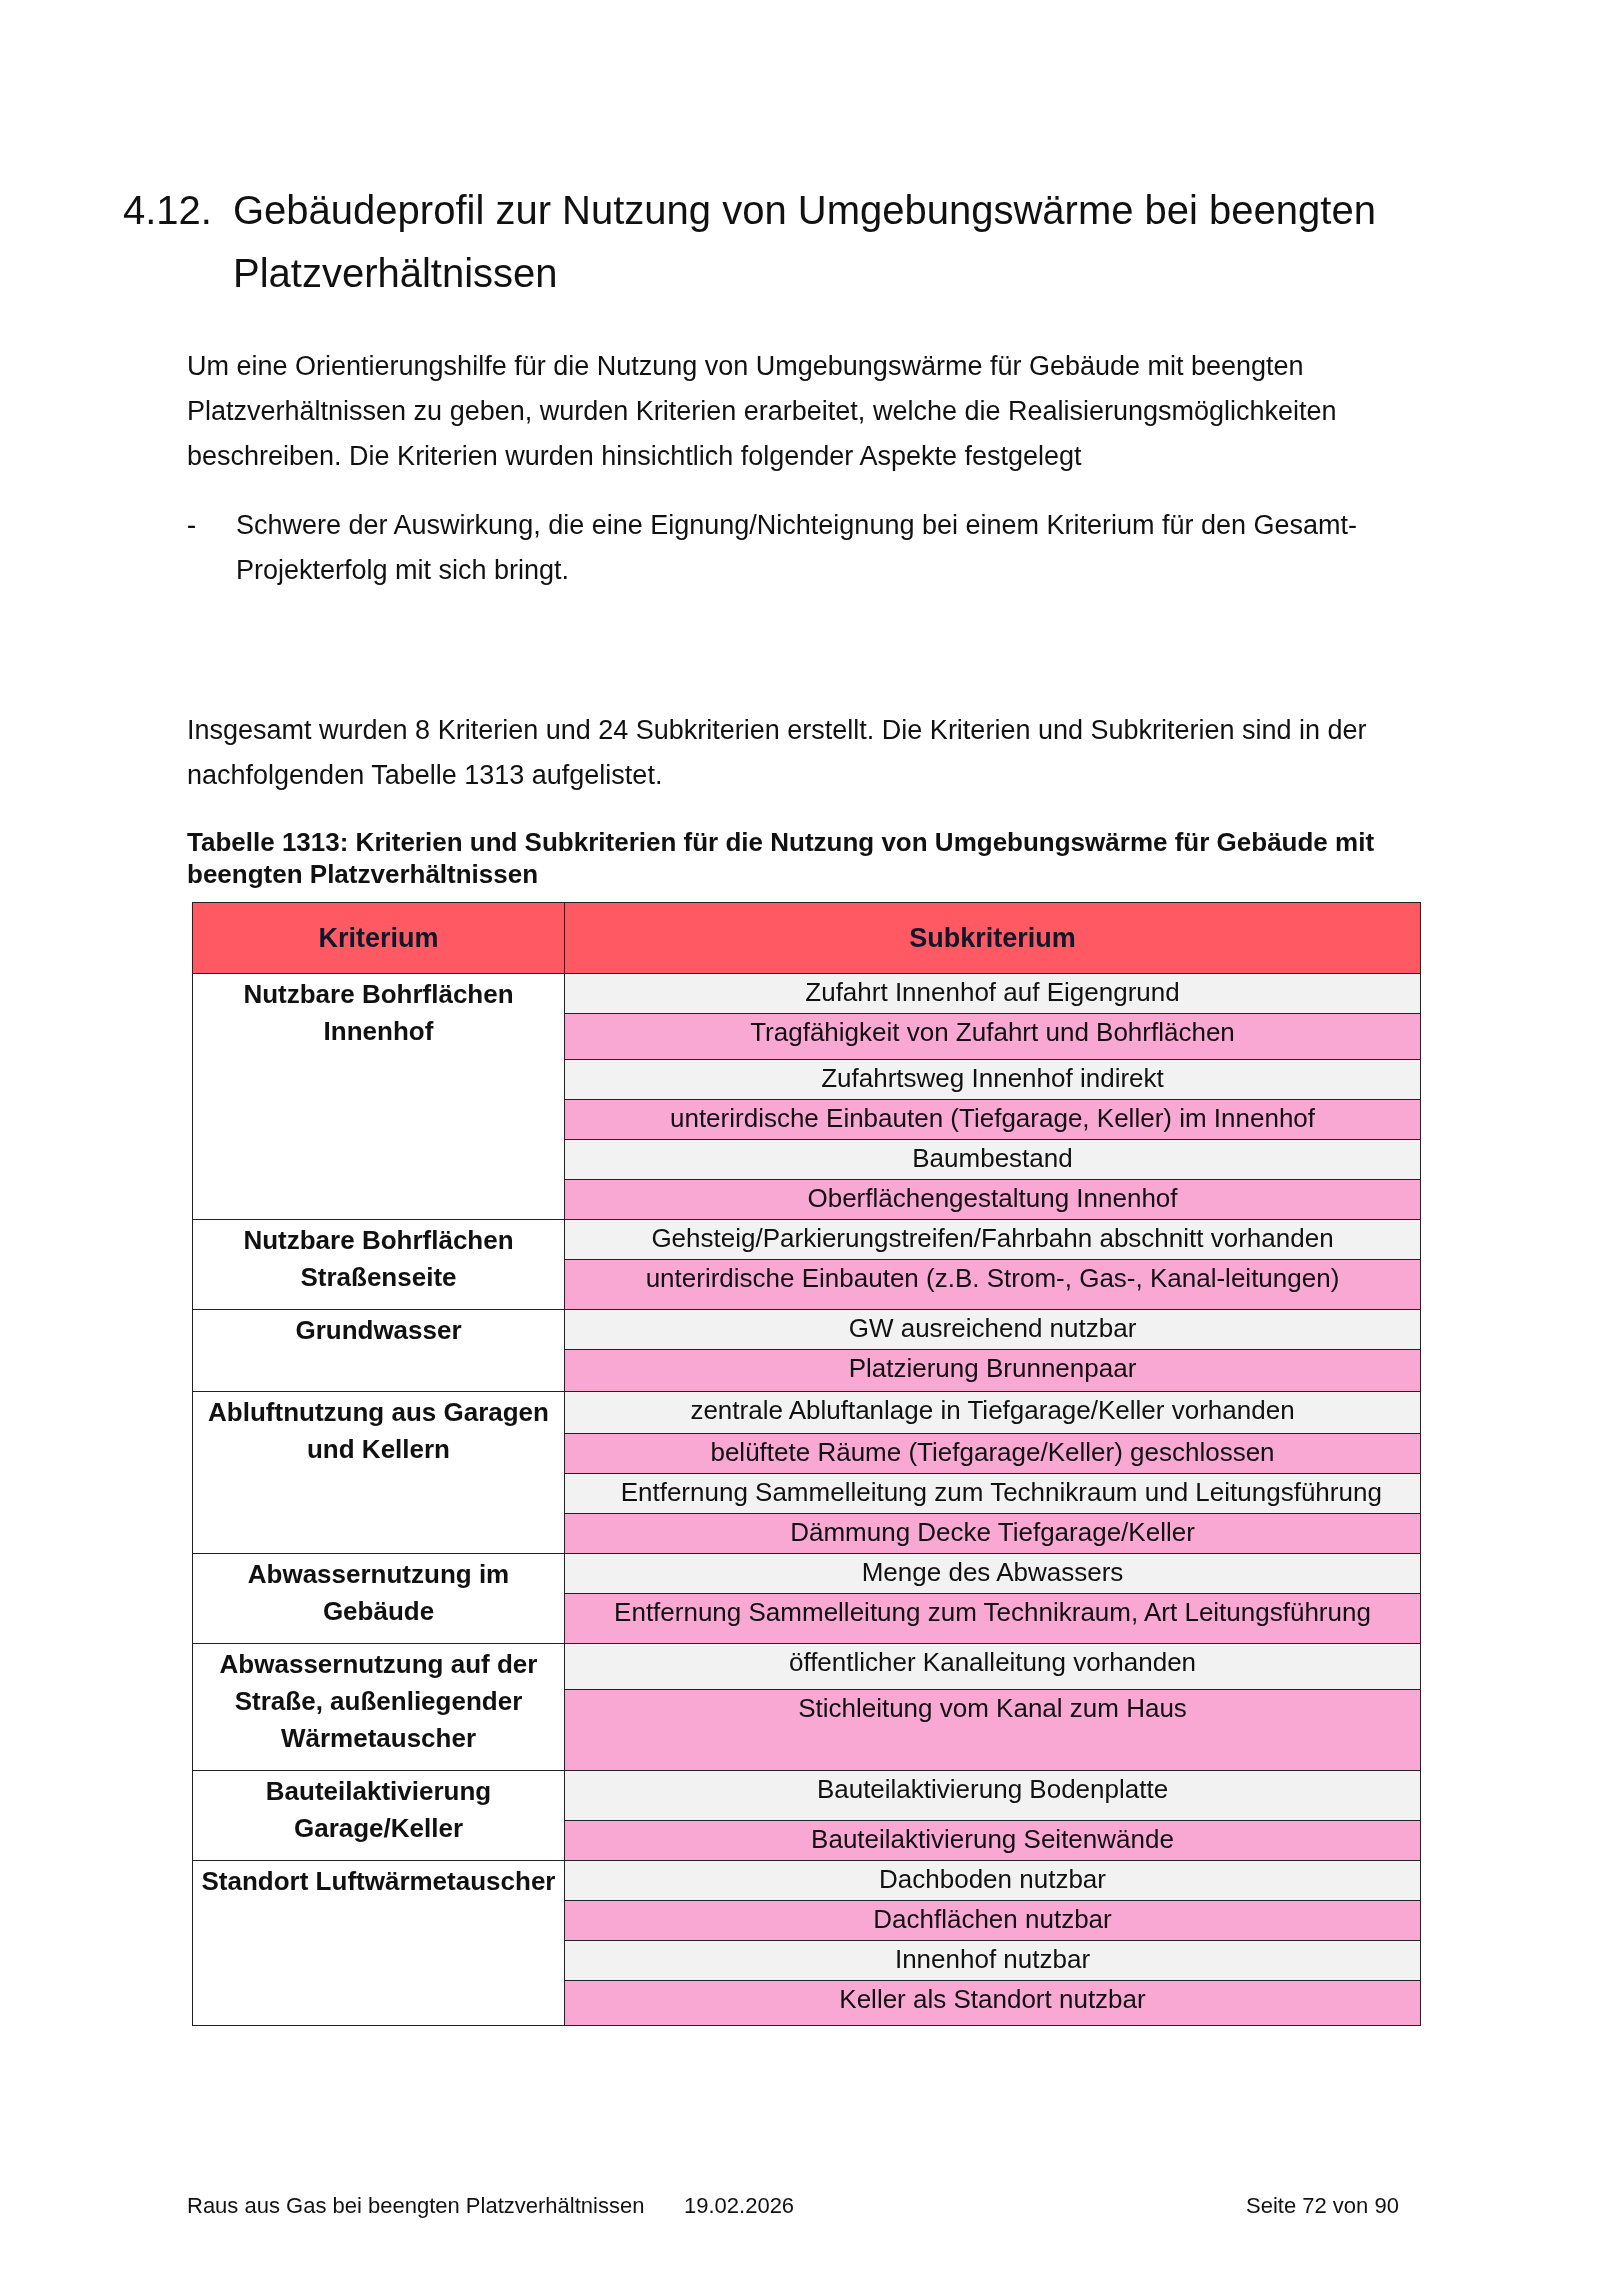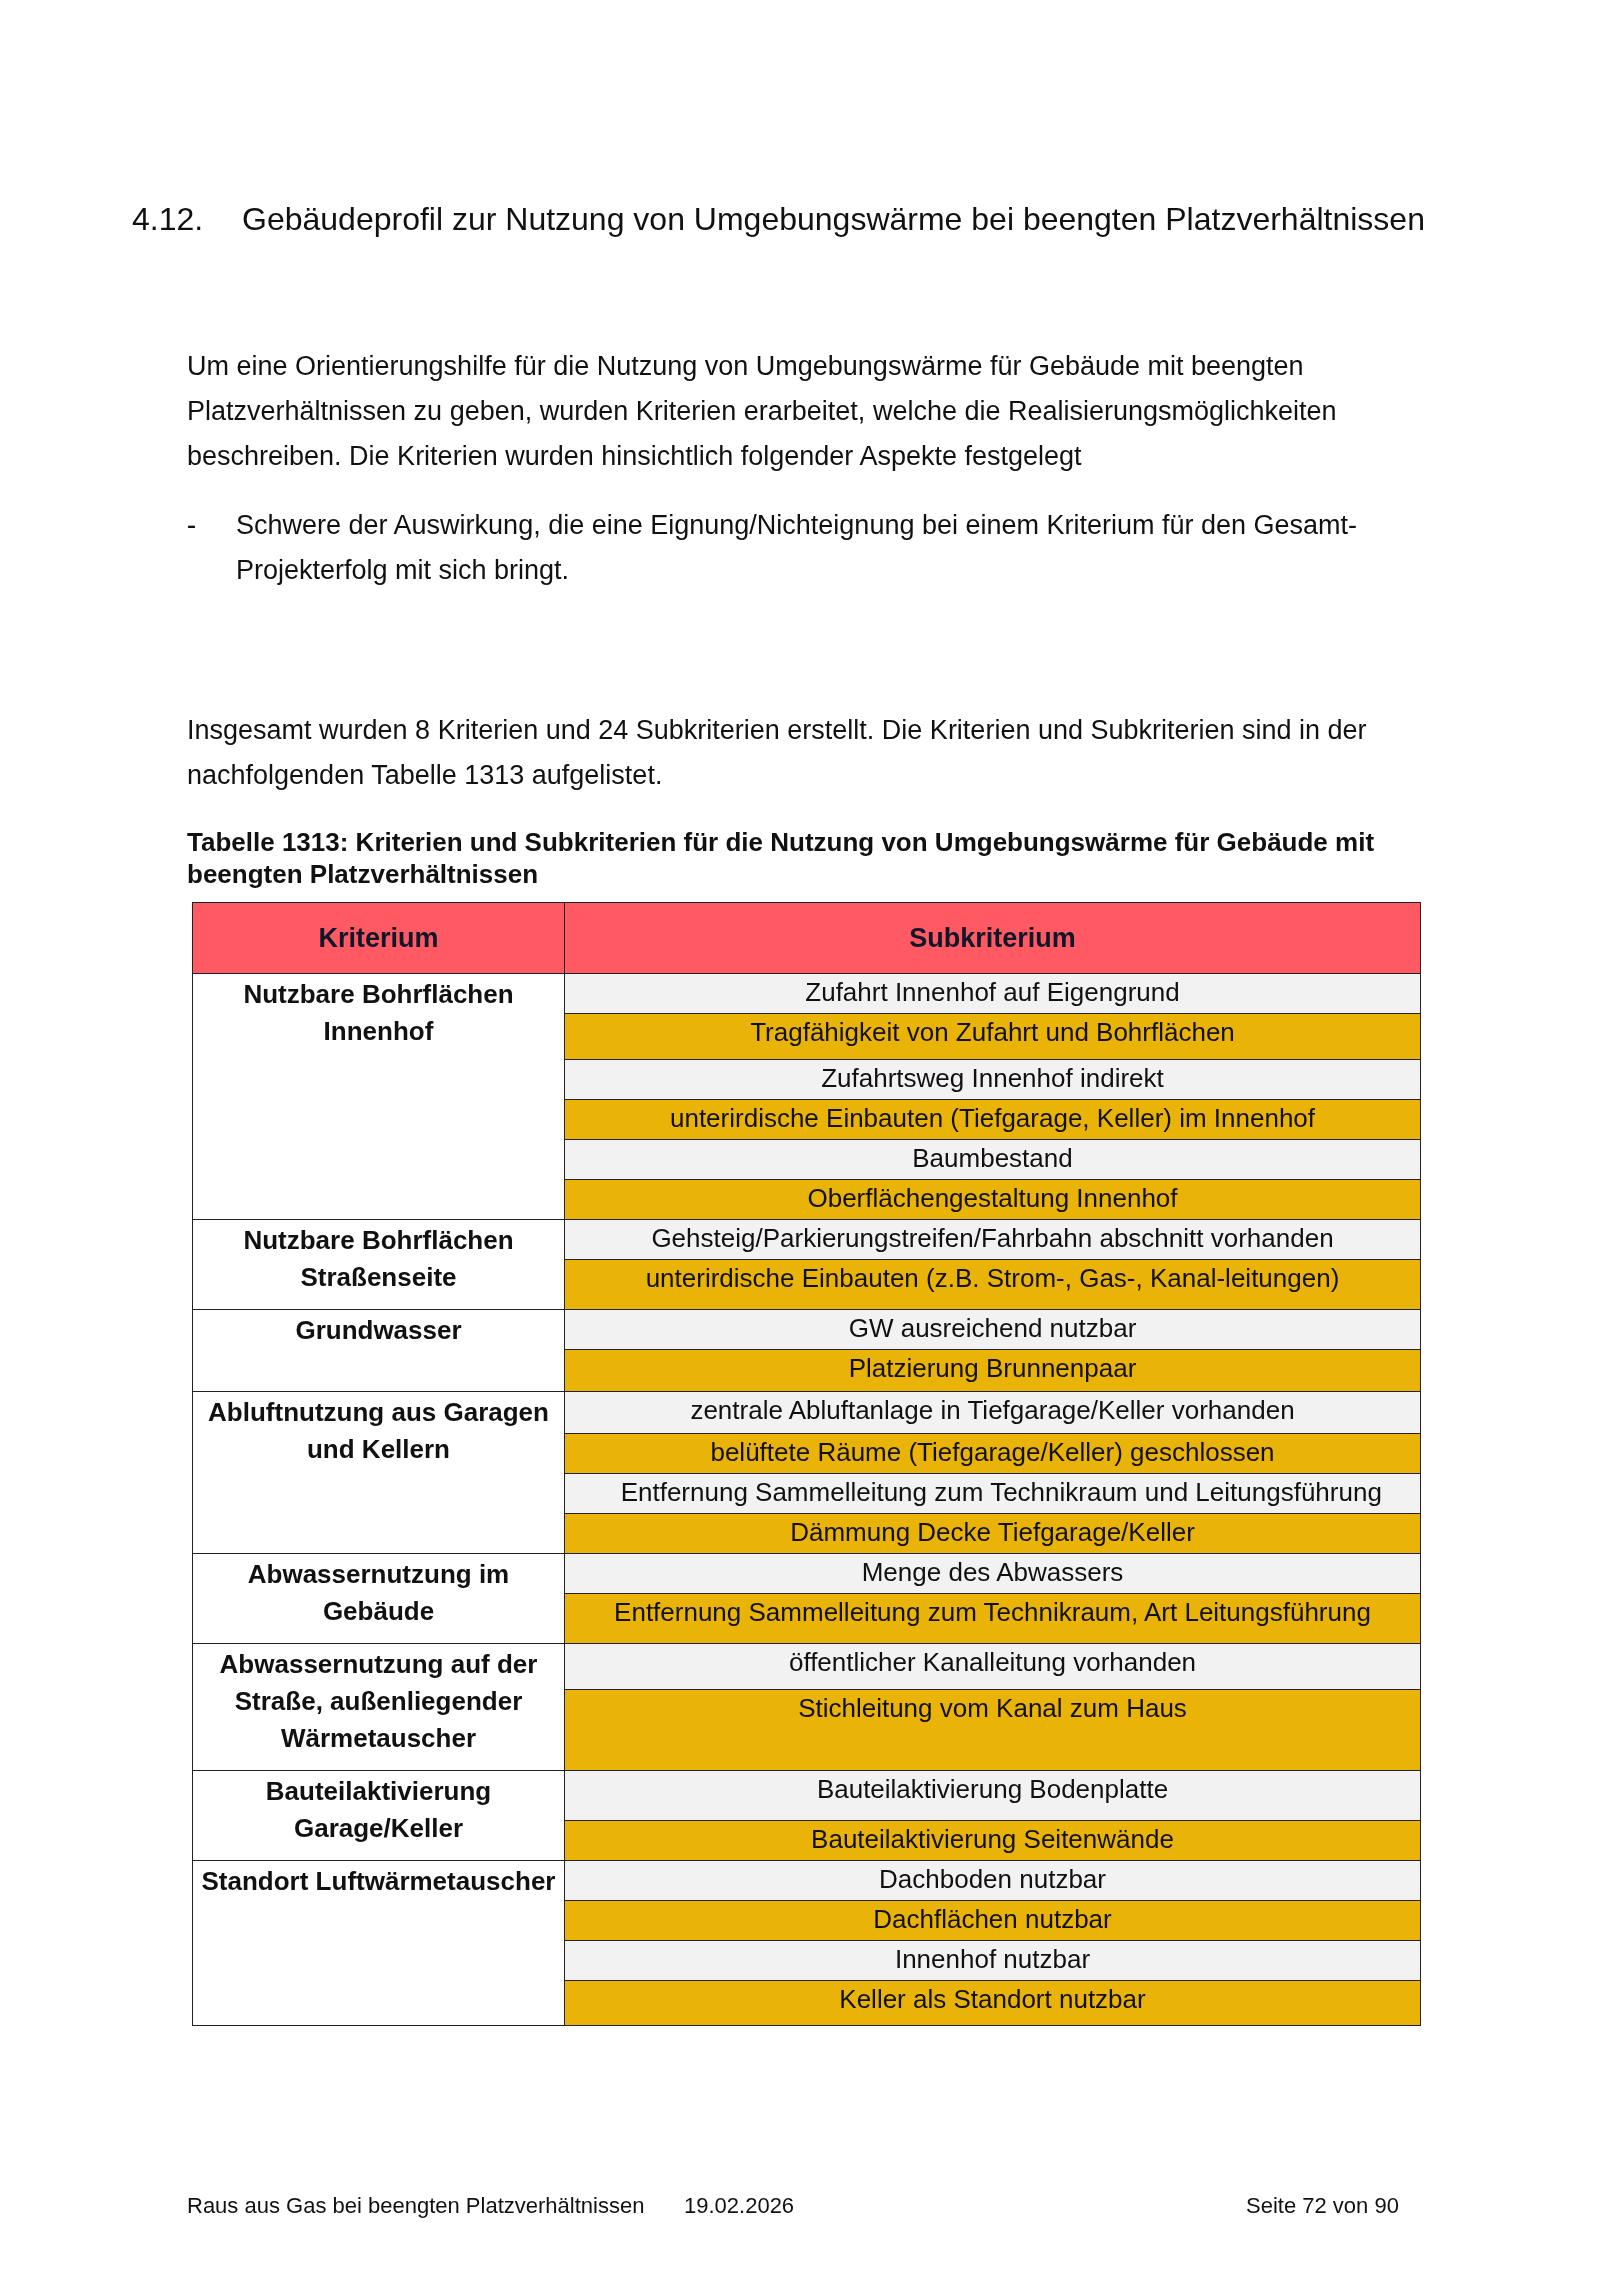--- a/index.html
+++ b/index.html
@@ -2,21 +2,21 @@
 <html style="font-size:13px"><head>
 <meta charset="utf-8">
 <style>
   html, body { margin: 0; padding: 0; background: #ffffff; }
   body {
     width: 1623px; height: 2295px; position: relative; overflow: hidden;
     font-family: "Liberation Sans", "DejaVu Sans", sans-serif; color: #111;
   }
   .heading {
     position: absolute; left: 116px; top: 172px; width: 1380px;
-    font-size: 32px; line-height: 63px; font-weight: normal; margin: 16px;
+    font-size: 40px; line-height: 63px; font-weight: normal; margin: 7px;
     display: flex;
   }
   .heading .num { width: 110px; flex: none; }
   .heading .title { flex: 1; }
   .para {
     position: absolute; left: 187px; width: 1266px;
     font-size: 27px; line-height: 45px; margin: 0;
   }
   #p1 { top: 344px; }
   .bullets { position: absolute; left: 187px; top: 503px; width: 1266px; margin: 0; padding: 0; list-style: none; }
@@ -37,21 +37,21 @@
     background: #FF5A64; color: #0f172a; font-weight: bold; font-size: 27px;
     height: 68px; border: 1.6px solid #222; text-align: center; vertical-align: middle;
   }
   table.crit td {
     border: 1.6px solid #222; font-size: 26px; text-align: center; padding: 0 6.5px;
     vertical-align: top; line-height: 37px;
   }
   table.crit td.crit-cell { font-weight: bold; background: #fff; line-height: 37px; padding-top: 1.6px; }
   table.crit td.sub { height: 37px; }
   table.crit tr.gray td.sub { background: #F2F2F2; }
-  table.crit tr.white td.sub { background: #eab308; }
+  table.crit tr.white td.sub { background: #f9a8d4; }
   .footer {
     position: absolute; top: 2192px; font-size: 22px; line-height: 28px;
   }
   #f1 { left: 187px; }
   #f2 { left: 684px; }
   #f3 { left: 1246px; }
 </style>
 </head>
 <body>
 

